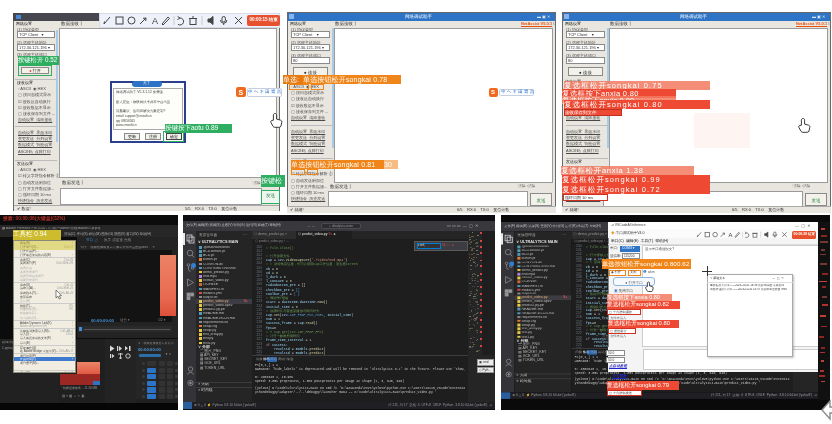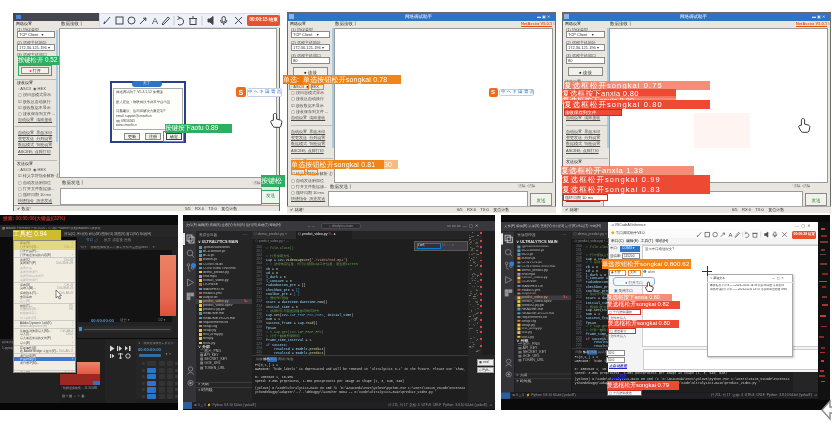--- a/index.html
+++ b/index.html
@@ -236,21 +236,21 @@
 <div class="t" style="left:3px;top:196px;font-size:4px;color:#333">✔ 就绪!</div>
 <div class="t" style="left:170px;top:196px;font-size:4px;color:#333">6/5&nbsp;&nbsp;&nbsp;&nbsp;RX:0&nbsp;&nbsp;&nbsp;&nbsp;TX:0&nbsp;&nbsp;&nbsp;&nbsp;复位计数</div>
 
 <div class="lbl" style="left:2px;top:69px;width:146px;height:8.5px;font-size:7.5px;letter-spacing:1.1px;padding-top:0.8px;background:rgba(242,122,98,.85)">复选框松开songkai 0.75</div>
 <div class="lbl red" style="left:0px;top:77px;width:114px;height:9px;font-size:7.5px;letter-spacing:0.3px;padding-top:1px">复选框按下anxia 0.80</div>
 <div class="lbl" style="left:0px;top:84px;width:114px;height:8px;font-size:7.5px;padding-top:0.5px;background:rgba(242,122,98,.85)">复选框按下anxia 0.80</div>
 <div class="lbl red" style="left:2px;top:88px;width:146px;height:8.5px;font-size:7.5px;letter-spacing:1.1px;padding-top:0.8px">复选框松开songkai 0.80</div>
 <div class="lbl red" style="left:2px;top:96.5px;width:58px;height:7px;font-size:4.5px;padding-top:1.5px;border:1px solid #c03020">接收保存到文件</div>
 <div class="lbl" style="left:-1px;top:154px;width:133px;height:9px;font-size:7.5px;letter-spacing:0.7px;padding-top:1px;background:rgba(242,122,98,.85)">复选框松开anxia 1.38</div>
 <div class="lbl red" style="left:0px;top:163px;width:148px;height:9.5px;font-size:7.5px;letter-spacing:1.1px;padding-top:1.2px">复选框松开songkai 0.99</div>
-<div class="lbl red" style="left:0px;top:172.5px;width:148px;height:9.5px;font-size:7.5px;letter-spacing:1.1px;padding-top:1.2px">复选框松开songkai 0.83</div>
+<div class="lbl red" style="left:0px;top:172.5px;width:148px;height:9.5px;font-size:7.5px;letter-spacing:1.1px;padding-top:1.2px">复选框松开songkai 0.72</div>
 <div class="a" style="left:1px;top:182px;width:45px;height:7px;background:#fff;border:1.2px solid #d03020"></div>
 <div class="t" style="left:3px;top:183.5px;font-size:4px;color:#333">循环周期 10 ms</div>
 <div class="a" style="left:132px;top:101px;width:56px;height:35px;background:rgba(245,170,150,.13)"></div>
 <svg class="a" style="left:236px;top:105px" width="13" height="16" viewBox="0 0 13 16">
 <path d="M5 1.5 c1 0 1.6 .7 1.6 1.6 v4 l3.8 1 c1 .3 1.6 1 1.4 2.2 l-.8 3.6 c-.2 .9 -.9 1.4 -1.8 1.4 h-4.4 c-.8 0 -1.4 -.4 -1.8 -1 L1 10.6 c-.6 -.9 -.2 -1.9 .8 -2.1 l1.6 -.3 V3.1 C3.4 2.2 4 1.5 5 1.5 z" fill="#fff" stroke="#222" stroke-width="0.9"></path>
 </svg>
 </div>
 
 <div class="a" style="left:0;top:215px;width:178px;height:195px;background:#0c0c0c"></div>
 <div class="t" style="left:3px;top:217px;font-size:4.8px;color:#b63028;font-weight:bold">搜索: 00:00:06(大键盘)(32%)</div>

